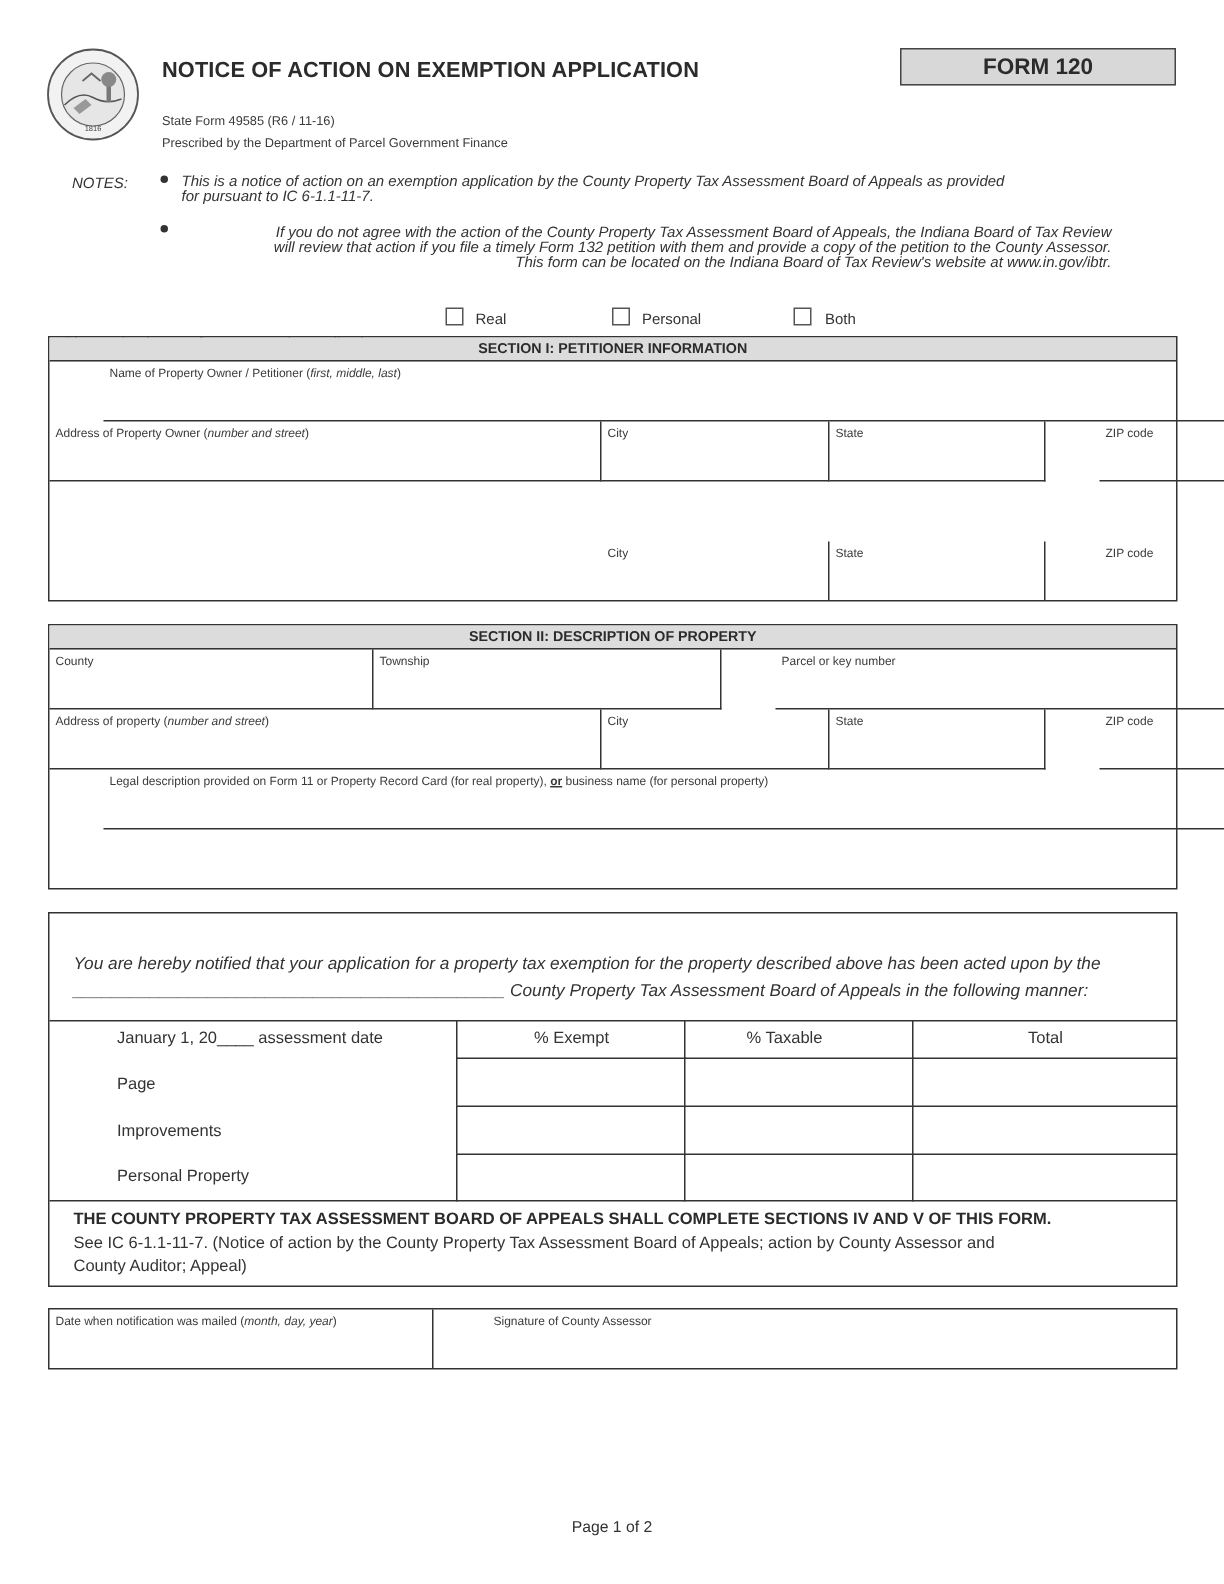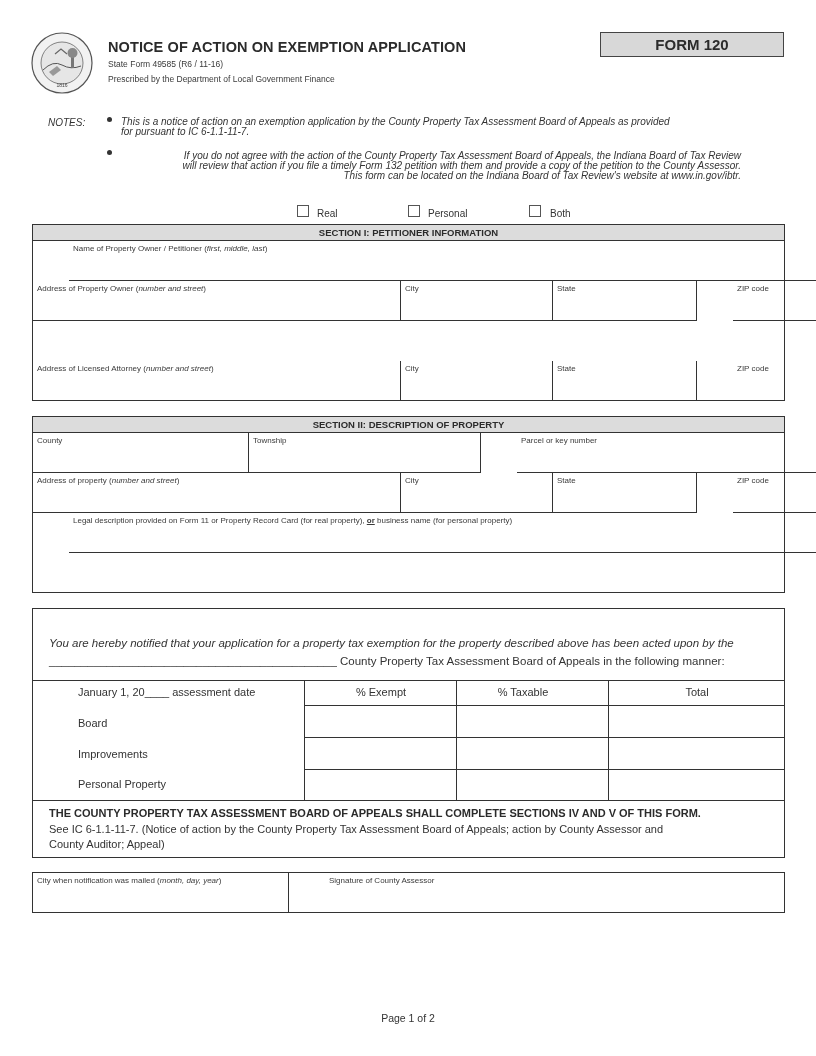--- a/index.html
+++ b/index.html
@@ -3,21 +3,21 @@
 <meta charset="utf-8">
 <style>
   * { box-sizing: border-box; margin: 0; padding: 0; }
   html, body { width: 816px; height: 1056px; background: #ffffff; }
   body { position: relative; font-family: "Liberation Sans", sans-serif; color: #333333; overflow: hidden; }
   .abs { position: absolute; }
 
   
   .seal { left: 31px; top: 32px; width: 62px; height: 62px; }
   .title { left: 108px; top: 39px; font-size: 14.5px; font-weight: bold; color: #2b2b2b; letter-spacing: 0.1px; }
-  .subline { left: 108px; font-size: 8.5px; color: #3a3a3a; }
+  .subline { left: 108px; font-size: 8.5px; color: #3a3a3a; margin-top: 16px; }
   .form-box { left: 600px; top: 32px; width: 184px; height: 25px; background: #d8d8d8; border: 1px solid #444; font-weight: bold; font-size: 15px; text-align: center; line-height: 23px; color: #2b2b2b; }
 
   
   .notes-label { left: 48px; top: 117px; font-size: 10px; font-style: italic; color: #333; }
   .bullet { width: 5px; height: 5px; border-radius: 50%; background: #333; }
   .note-text { left: 121px; font-size: 10px; font-style: italic; line-height: 10px; color: #333; width: 620px; }
 
   
   .ptype-label { left: 42px; top: 224px; font-size: 10px; font-style: italic; color: #333; }
   .cb { width: 12px; height: 12px; border: 1px solid #555; background: #fff; cursor: pointer; }
@@ -52,21 +52,21 @@
     <path d="M12 38 Q22 28 31 33 Q40 38 50 34" stroke="#555" fill="none" stroke-width="1"></path>
     <path d="M24 22 L30 17 L36 22" stroke="#666" fill="none" stroke-width="1.2"></path>
     <rect x="40" y="22" width="3" height="14" fill="#777"></rect>
     <circle cx="41.5" cy="21" r="5" fill="#888"></circle>
     <path d="M18 40 L26 34 L30 38 L22 44 Z" fill="#999"></path>
     <text x="31" y="55" font-size="5" text-anchor="middle" fill="#444" font-family="Liberation Sans, sans-serif">1816</text>
   </svg>
 </div>
 <div class="abs title">NOTICE OF ACTION ON EXEMPTION APPLICATION</div>
 <div class="abs subline" style="top:59px;">State Form 49585 (R6 / 11-16)</div>
-<div class="abs subline" style="top:74px;">Prescribed by the Department of Local Government Finance</div>
+<div class="abs subline" style="top:74px;">Prescribed by the Department of Parcel Government Finance</div>
 <div class="abs form-box">FORM 120</div>
 
 <div class="abs notes-label">NOTES:</div>
 <div class="abs bullet" style="left:107px; top:117px;"></div>
 <div class="abs note-text" style="top:117px;">
   <div>This is a notice of action on an exemption application by the County Property Tax Assessment Board of Appeals as provided</div>
   <div>for pursuant to IC 6-1.1-11-7.</div>
 </div>
 <div class="abs bullet" style="left:107px; top:150px;"></div>
 <div class="abs note-text" style="top:151px;text-align:right;">
@@ -102,24 +102,20 @@
   <div class="cell" style="left:520px; top:56px; width:144px; height:40px;">
     <div class="lbl">State</div>
     <input class="field" value="" style="">
   </div>
   <div class="cell nr" style="left:664px; top:56px; width:87px; height:40px;">
     <div class="lbl">ZIP code</div>
     <input class="field" value="" style="">
   </div>
 
 
-  <div class="cell nb" style="left:0; top:136px; width:368px; height:39px;">
-    <div class="lbl"><span>Address of Licensed Attorney (</span><i>number and street</i><span>)</span></div>
-    <input class="field" value="" style="">
-  </div>
   <div class="cell nb" style="left:368px; top:136px; width:152px; height:39px;">
     <div class="lbl">City</div>
     <input class="field" value="" style="">
   </div>
   <div class="cell nb" style="left:520px; top:136px; width:144px; height:39px;">
     <div class="lbl">State</div>
     <input class="field" value="" style="">
   </div>
   <div class="cell nr nb" style="left:664px; top:136px; width:87px; height:39px;">
     <div class="lbl">ZIP code</div>
@@ -165,25 +161,25 @@
     <input class="field" value="" style="">
   </div>
   <div class="cell nr nb" style="left:0; top:136px; width:751px; height:39px;">
     <input class="field" style="top: 2px;" value="">
   </div>
 </div>
 
 <div class="abs section" style="top:608px; height:250px;">
 
   <div class="s3-text" style="top:28px;font-style:italic;">You are hereby  notified that your application for a property tax exemption for the property described above has been acted upon by the</div>
-  <div class="s3-text" style="top:46px;"><span>_____________________________________________</span><span> County Property Tax Assessment Board of Appeals in the following manner:</span></div>
+  <div class="s3-text" style="top:46px;font-style:italic;"><span>_____________________________________________</span><span> County Property Tax Assessment Board of Appeals in the following manner:</span></div>
 
   <div style="position:absolute; left:0; right:0; top:71px; height:121px; border-top:1px solid #333; border-bottom:1px solid #333;">
     <div class="s3-row-label" style="top:5px;">January 1, 20____ assessment date</div>
-    <div class="s3-row-label" style="top:36px;">Board</div>
+    <div class="s3-row-label" style="top:36px;">Page</div>
     <div class="s3-row-label" style="top:67px;">Improvements</div>
     <div class="s3-row-label" style="top:97px;">Personal Property</div>
 
     <div class="tcell thead" style="left:271px; top:-1px; width:153px; height:26px; line-height:24px; border-top:none;">% Exempt</div>
     <div class="tcell thead" style="left:423px; top:-1px; width:133px; height:26px; line-height:24px; border-top:none;">% Taxable</div>
     <div class="tcell thead" style="left:575px; top:-1px; width:177px; height:26px; line-height:24px; border-top:none;">Total</div>
 
     <div class="tcell" style="left:271px; top:24px; width:153px; height:32px;"></div>
     <div class="tcell" style="left:423px; top:24px; width:153px; height:32px;"></div>
     <div class="tcell" style="left:575px; top:24px; width:177px; height:32px;"></div>
@@ -199,21 +195,21 @@
 
   <div style="position:absolute; left:0; right:0; top:198px; height:50px;">
     <div class="s3-bold">THE COUNTY PROPERTY TAX ASSESSMENT BOARD OF APPEALS SHALL COMPLETE SECTIONS IV AND V OF THIS FORM.</div>
     <div class="s3-norm" style="top:16px;">See IC 6-1.1-11-7.  (Notice of action by the County Property Tax Assessment Board of Appeals; action by County Assessor and</div>
     <div class="s3-norm" style="top:31px;">County Auditor; Appeal)</div>
   </div>
 </div>
 
 <div class="abs section" style="top:872px; height:41px;">
   <div class="cell nb" style="left:0; top:0; width:256px; height:39px;">
-    <div class="lbl"><span>City when notification was mailed (</span><i>month, day, year</i><span>)</span></div>
+    <div class="lbl"><span>Date when notification was mailed (</span><i>month, day, year</i><span>)</span></div>
     <input class="field" value="" style="">
   </div>
   <div class="cell nr nb" style="left:256px; top:0; width:495px; height:39px;">
     <div class="lbl">Signature of County Assessor</div>
     <input class="field" value="" style="">
   </div>
 </div>
 
 <div class="abs footer">Page 1 of 2</div>
 

